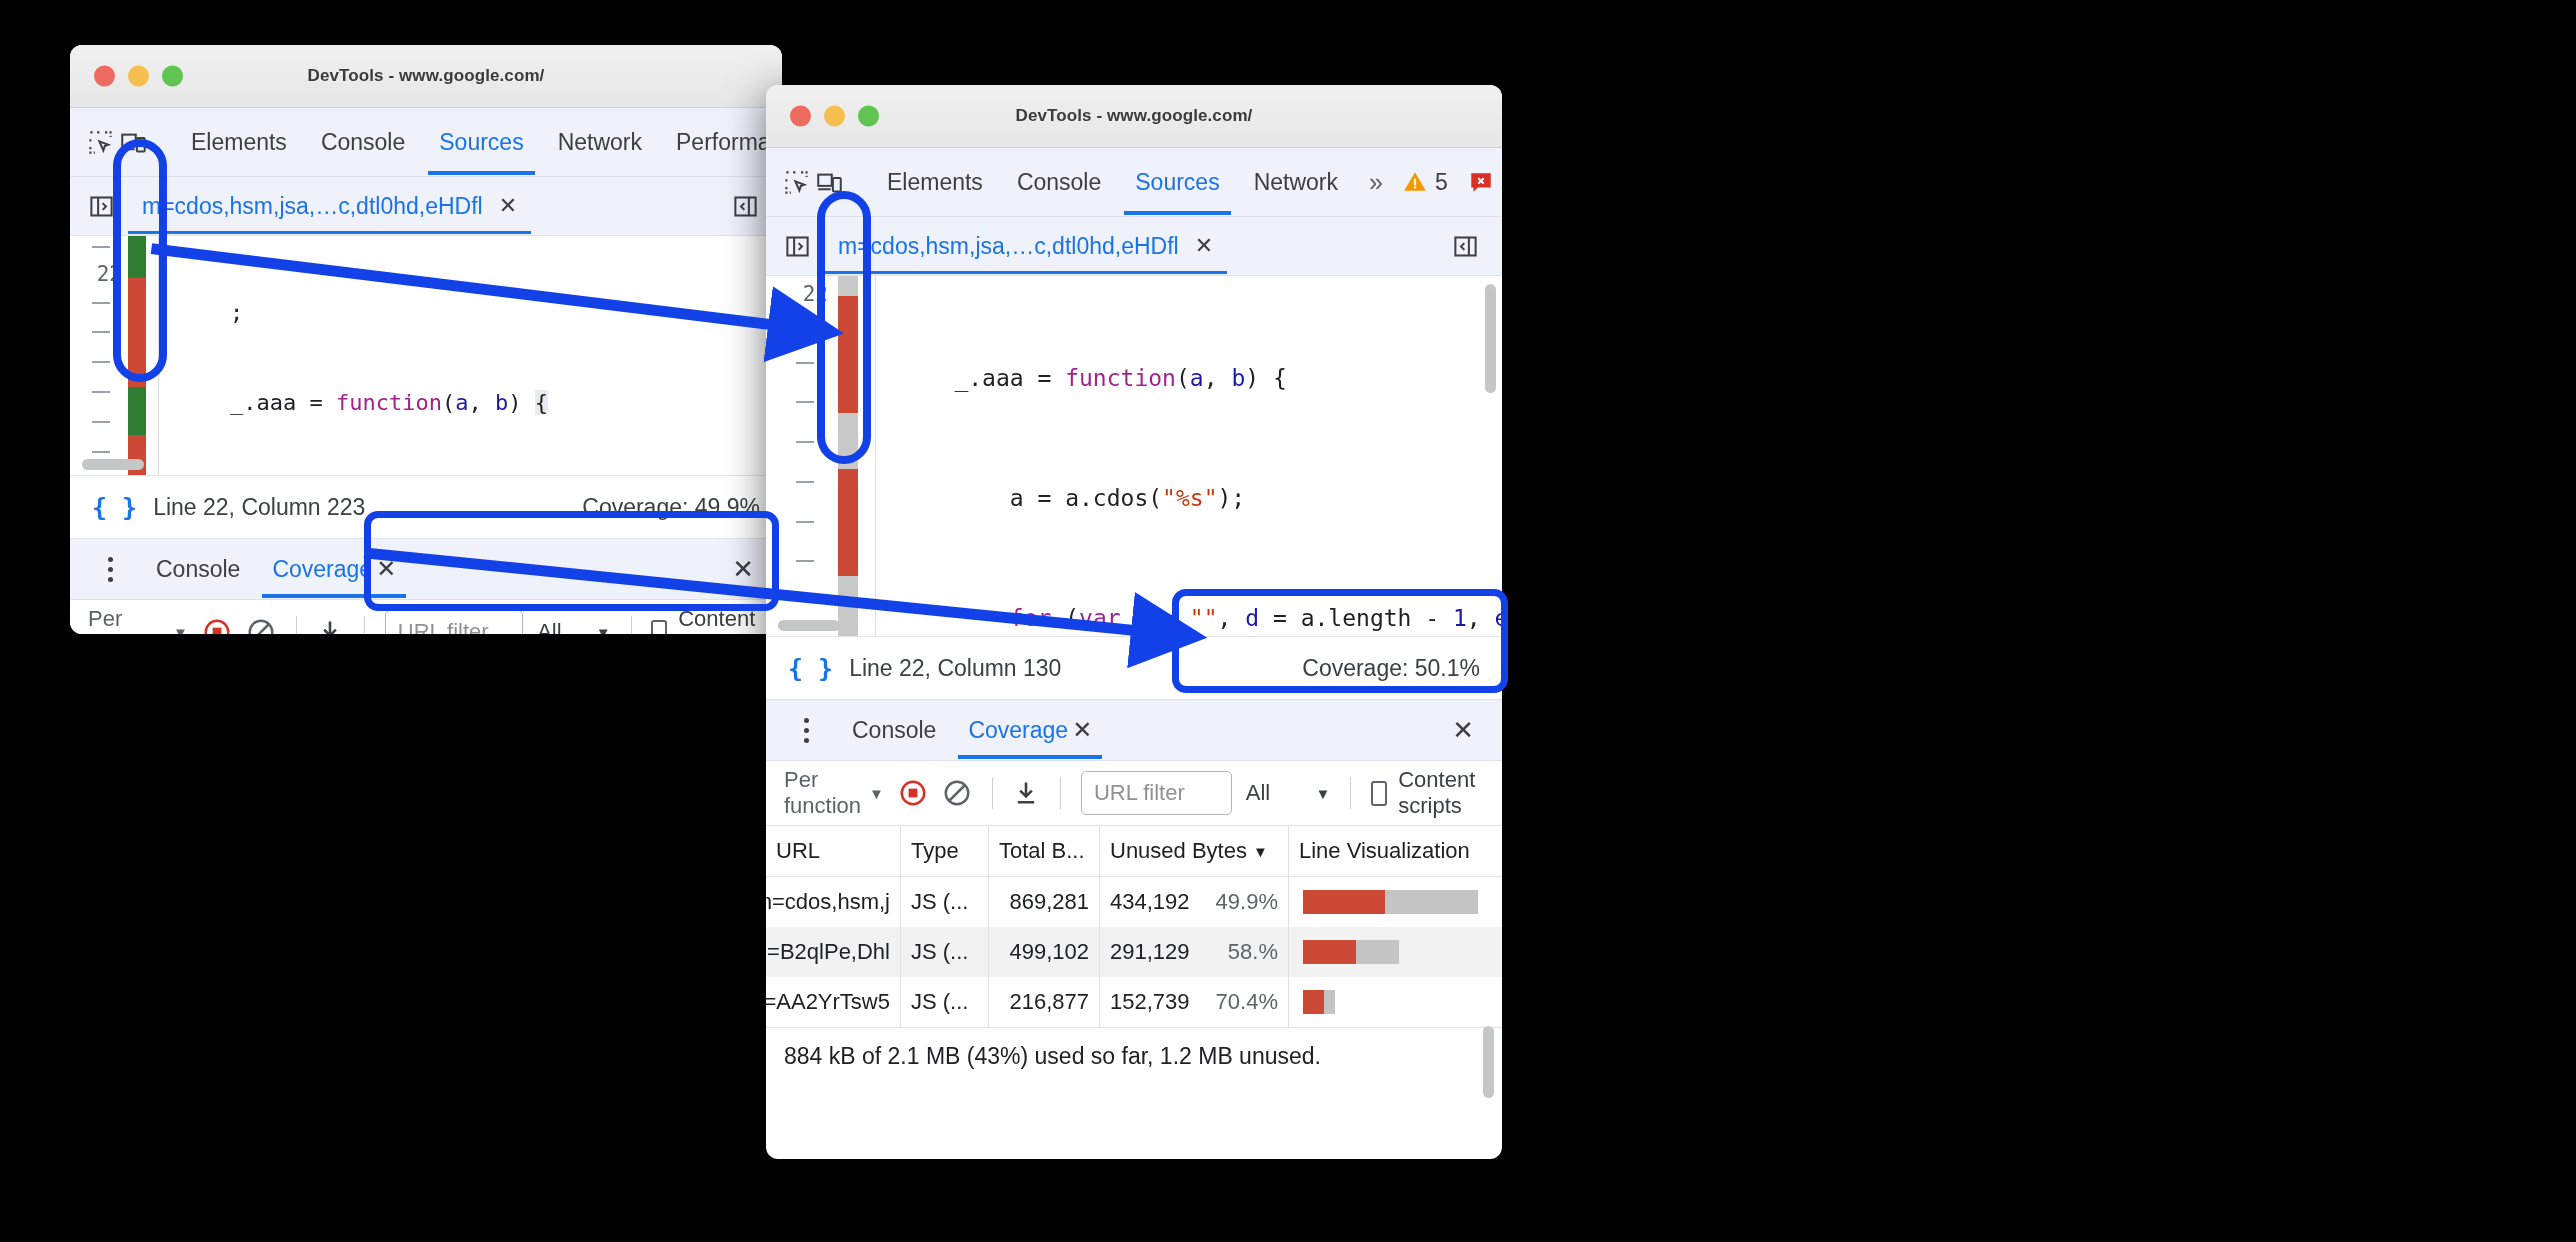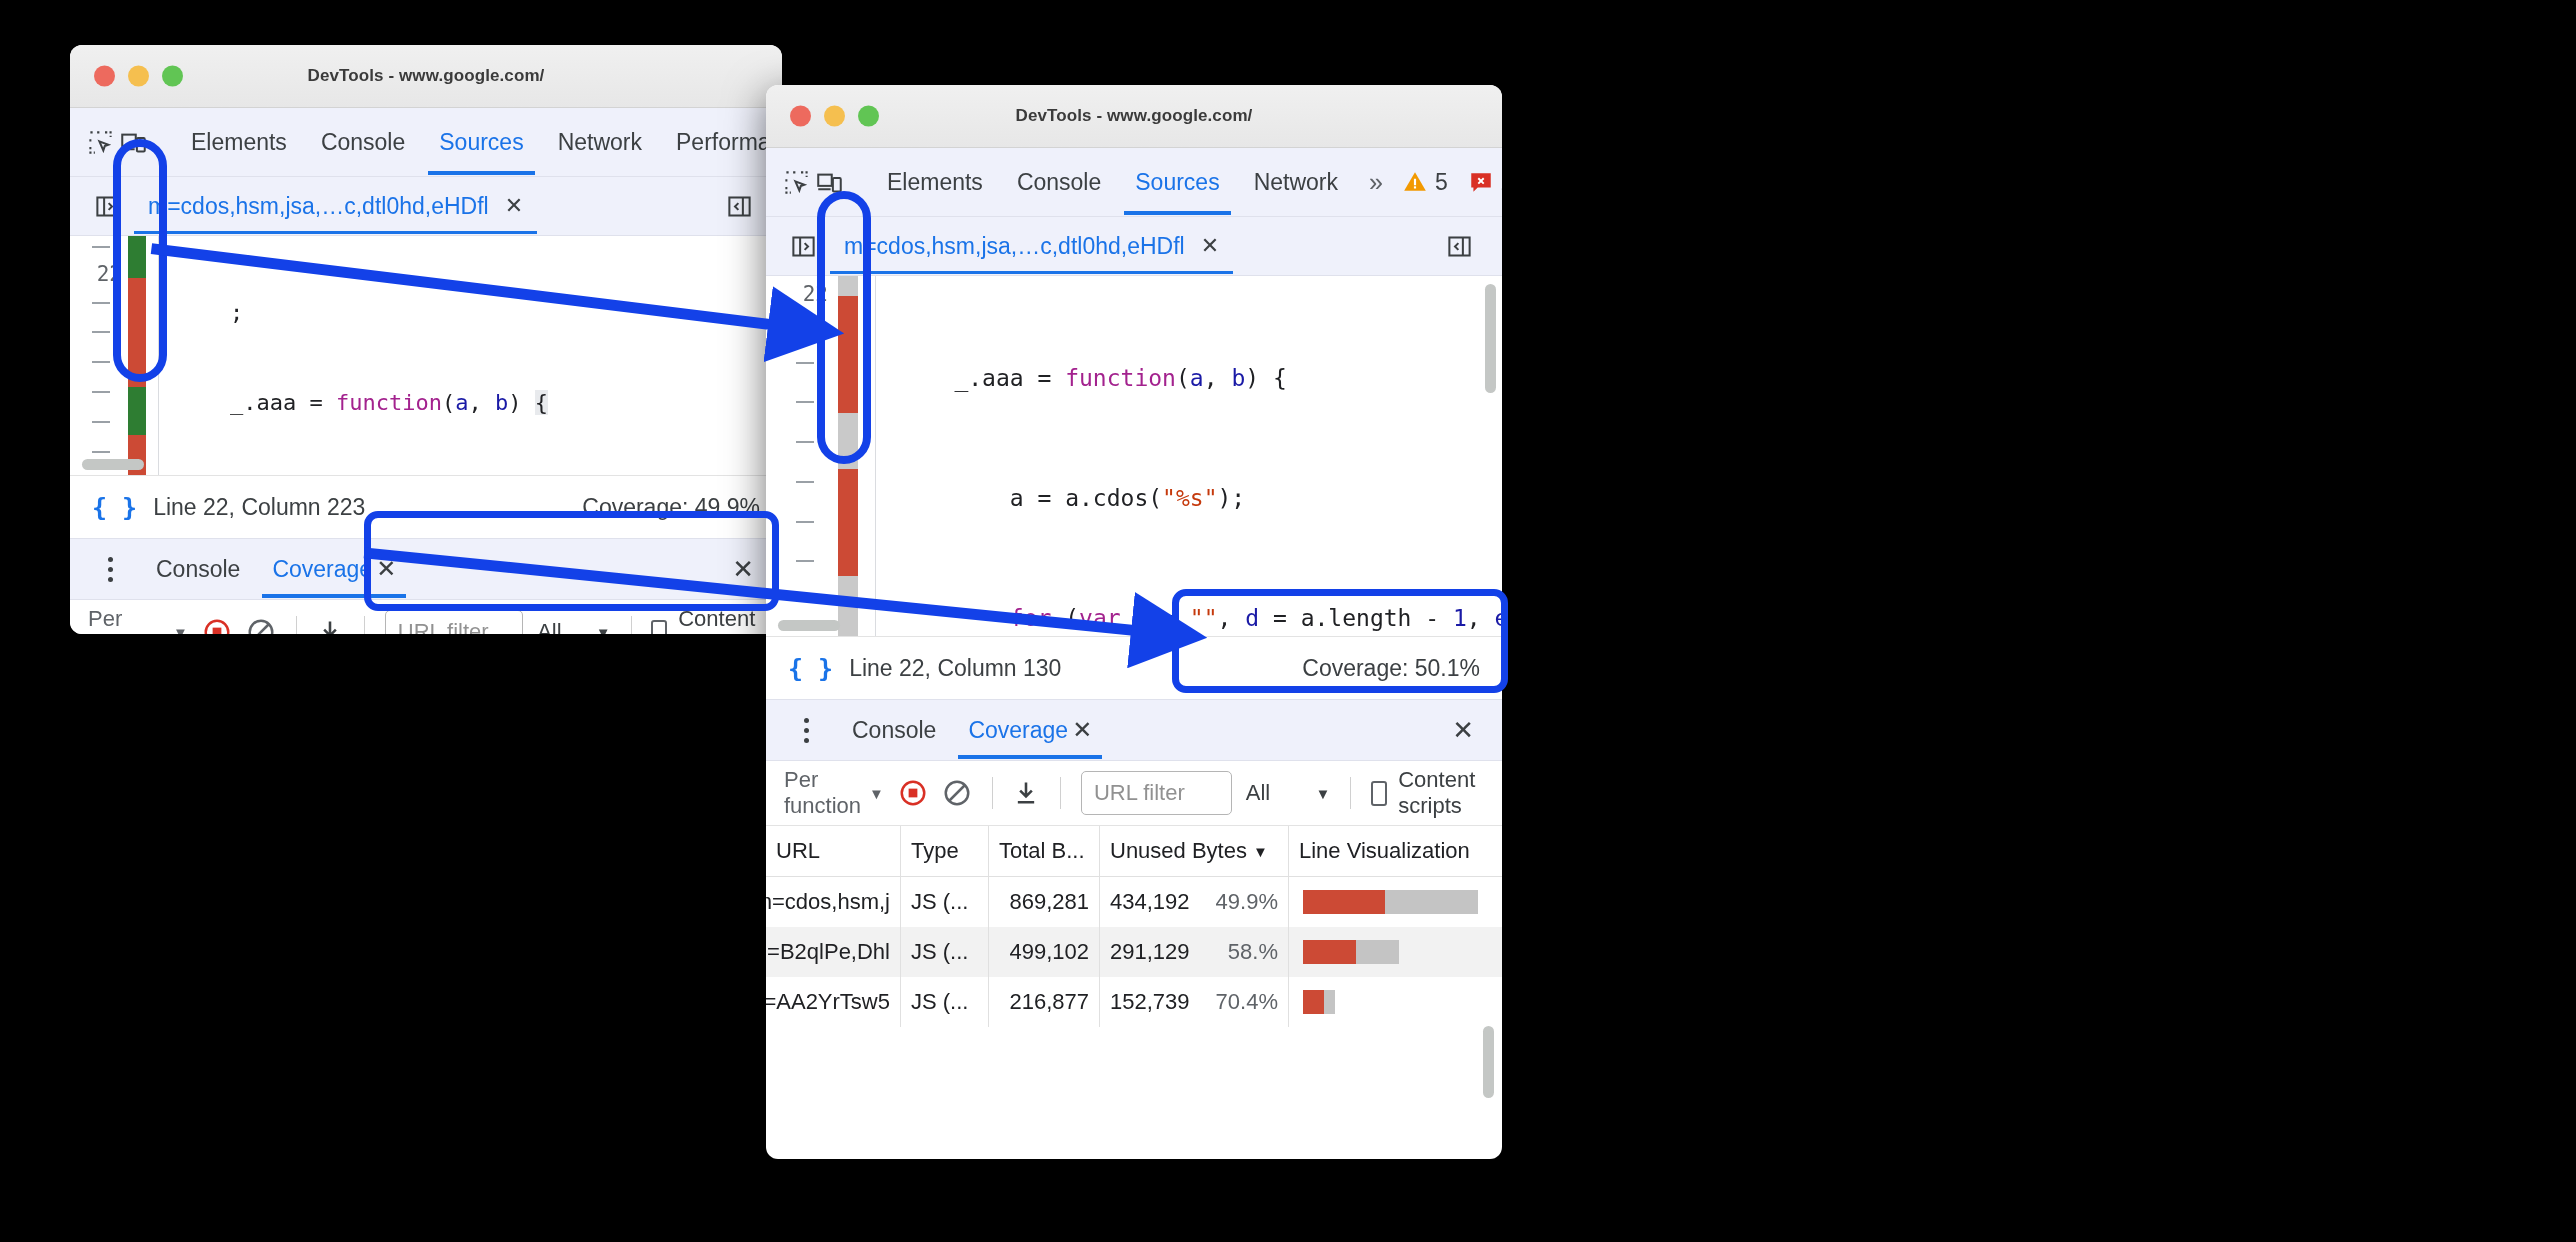--- a/index.html
+++ b/index.html
@@ -28,21 +28,21 @@
   .ptab{font-size:23px;color:#3c4043;padding:0 17px;height:66px;display:flex;align-items:center;
         position:relative;white-space:nowrap;}
   .ptab.sel{color:#1a73e8;}
   .ptab.sel:after{content:"";position:absolute;left:6px;right:6px;bottom:0;height:4px;background:#1a73e8;}
   .chev{font-size:25px;color:#5f6368;padding:0 14px;letter-spacing:-3px;}
   .right-tools{margin-left:auto;display:flex;align-items:center;gap:4px;padding-right:6px;}
   .issue{display:flex;align-items:center;gap:7px;font-size:23px;color:#3c4043;padding:0 8px;}
 
   
   .srcbar{height:58px;background:#eff1fb;border-bottom:1px solid #dfe1ec;
-          display:flex;align-items:center;padding:0 10px;position:relative;}
+          display:flex;align-items:center;padding:0 4px;position:relative;}
   .navicon{width:42px;height:42px;display:flex;align-items:center;justify-content:center;margin:0 6px;}
   .filetab{display:flex;align-items:center;gap:16px;padding:0 14px;height:56px;position:relative;}
   .filetab .fname{font-size:23px;color:#1a73e8;white-space:nowrap;}
   .filetab .fx{font-size:22px;color:#3c4043;line-height:1;}
   .filetab:after{content:"";position:absolute;left:0;right:0;bottom:0;height:3px;background:#1a73e8;}
 
   
   .editor{position:relative;background:#fff;overflow:hidden;}
   .gutter{position:absolute;left:0;top:0;bottom:0;width:95px;background:#fff;}
   .lnum{position:absolute;font-family:"DejaVu Sans Mono",monospace;font-size:21px;color:#5f6368;
@@ -482,20 +482,21 @@
         <span>152,739</span>
         <span style="color:#5f6368;">70.4%</span>
       </div>
       <div class="cell" style="width:199px;border-right:none;padding-left:14px;">
         <div class="bar-wrap" style="width:195px;">
           <div class="bar-unused" style="width:12%;"></div>
             <div class="bar-grey" style="width:6%;"></div>
         </div>
       </div>
     </div>
+    <div class="covfoot">884 kB of 2.1 MB (43%) used so far, 1.2 MB unused.</div>
   </div>
   <div class="vscroll" style="right:8px;top:941px;height:72px;"></div>
 </div>
 
 <div class="anno-pill" style="left:113px;top:139px;width:38px;height:227px;"></div>
 <div class="anno-pill" style="left:817px;top:191px;width:38px;height:257px;"></div>
 <div class="anno" style="left:364px;top:511px;width:401px;height:86px;"></div>
 <div class="anno" style="left:1172px;top:589px;width:322px;height:90px;"></div>
 
 <svg class="arrows" viewBox="0 0 2590 1249" width="2576" height="1242">

